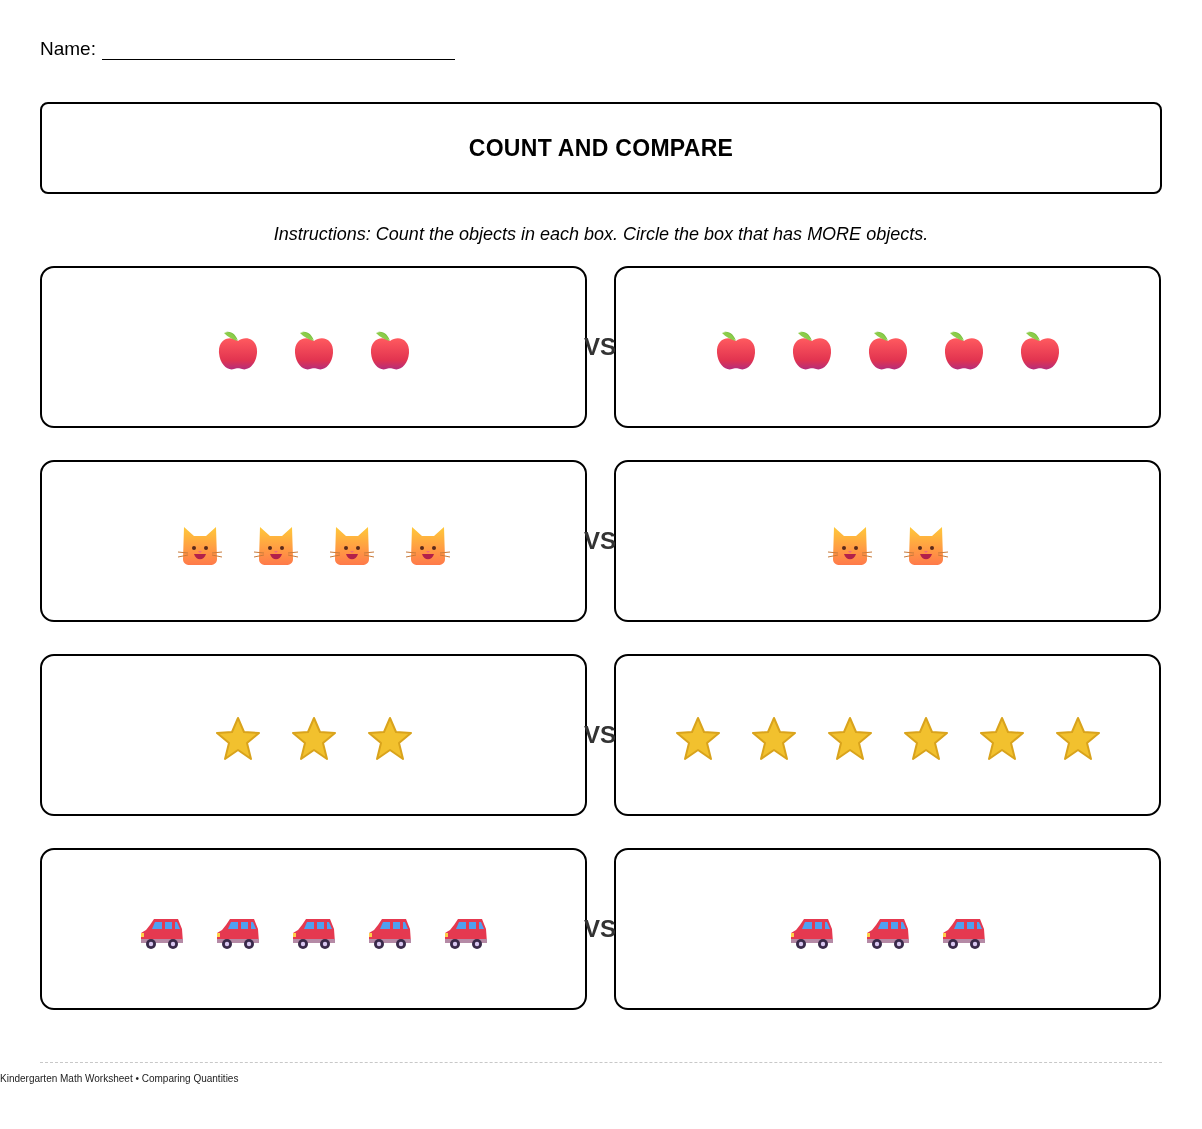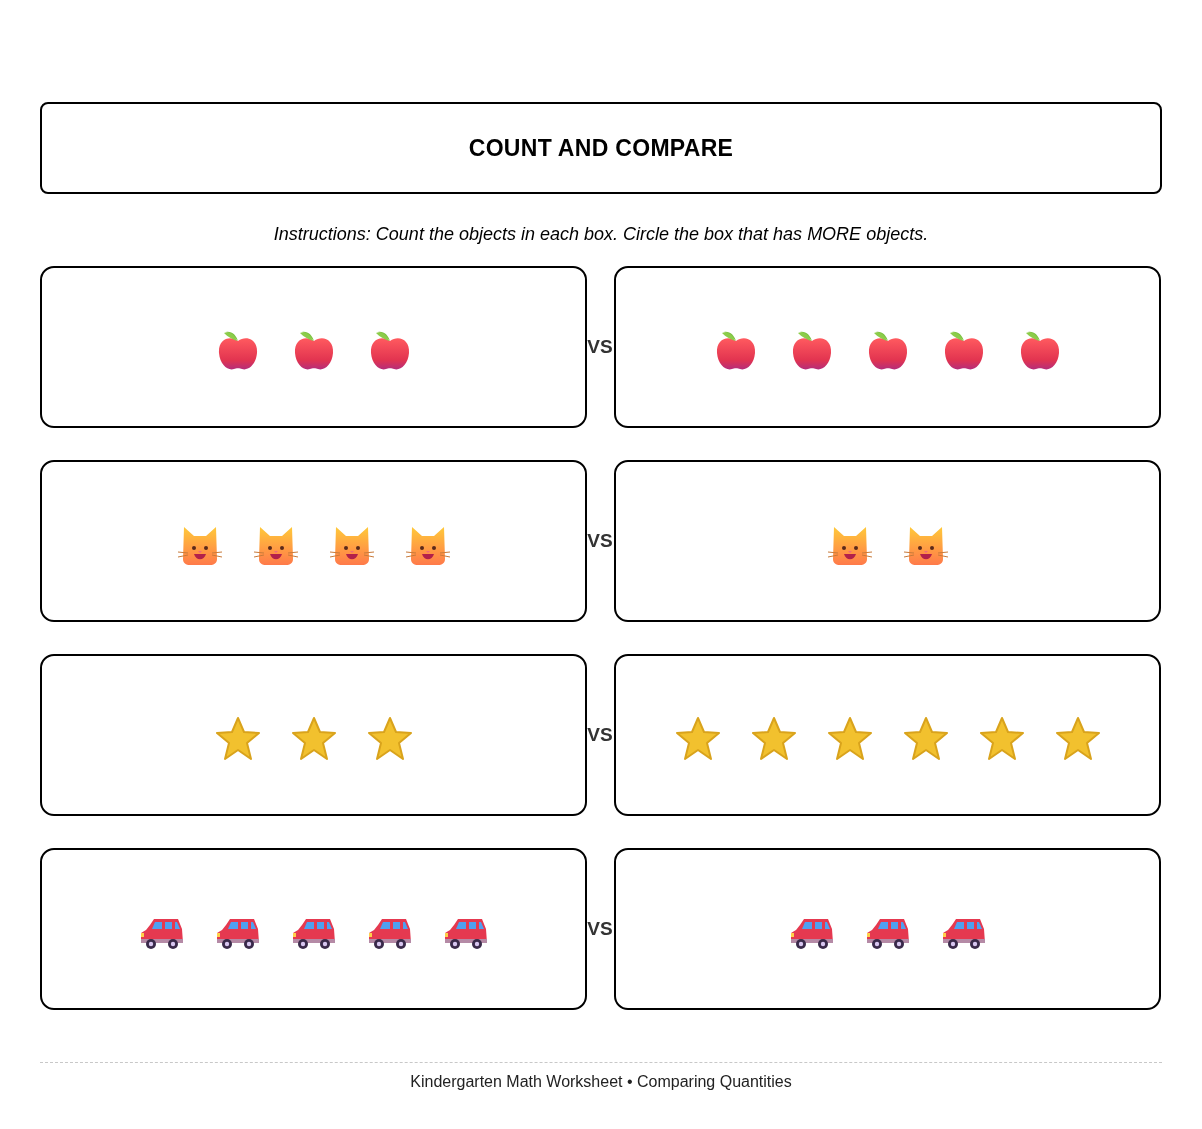--- a/index.html
+++ b/index.html
@@ -12,30 +12,34 @@
   #date-field { left:617px; }
   #date-field .line { width:354px; }
   .title-box { position:absolute; left:40px; top:102px; width:1118px; height:88px; border:2px solid #000; border-radius:8px; display:flex; align-items:center; justify-content:center; }
   .title-box h1 { font-size:23px; font-weight:bold; margin:16px; letter-spacing:0.3px; }
   .instructions { position:absolute; top:224px; left:0; width:1202px; text-align:center; font-size:18px; font-style:italic; }
   .instructions b { font-weight:normal; }
   .row { position:absolute; left:40px; width:1122px; height:162px; }
   .box { position:absolute; top:0; width:543px; height:158px; border:2px solid #000; border-radius:14px; display:flex; align-items:center; justify-content:center; gap:28px; box-sizing:content-box; }
   .box.left { left:0; }
   .box.right { left:574px; }
-  .vs { position:absolute; left:547px; top:0; width:26px; height:162px; display:flex; align-items:center; justify-content:center; font-weight:bold; font-size:19px; color:#333; }
+  .vs { position:absolute; left:547px; top:0; width:26px; height:162px; display:flex; align-items:center; justify-content:center; font-weight:bold; font-size:24px; color:#333; }
   .obj { width:48px; height:48px; display:inline-block; margin-top:8px; }
   .obj svg { width:48px; height:48px; display:block; }
   .footer-rule { position:absolute; left:40px; top:1062px; width:1122px; border-top:1px dashed #c8c8c8; }
-  .footer { position:absolute; top:1073px; left:0; width:1202px; text-align:center; font-size:16px; color:#222; }
+  .footer { position:absolute; top:1073px; left:0; width:1202px; font-size:10px; color:#222; }
 </style>
 </head>
 <body>
 
 <div class="header-row">
+  <div class="field" id="name-field">
+    <span>Name:</span>
+    <span class="line"></span>
+  </div>
 </div>
 
 <div class="title-box">
   <h1>COUNT AND COMPARE</h1>
 </div>
 
 <div class="instructions"><span>Instructions: Count the objects in each box. </span><b>Circle</b><span> the box that has </span><b>MORE</b><span> objects.</span></div>
 
 <div id="rows">
     <div class="row" style="top: 266px;">

